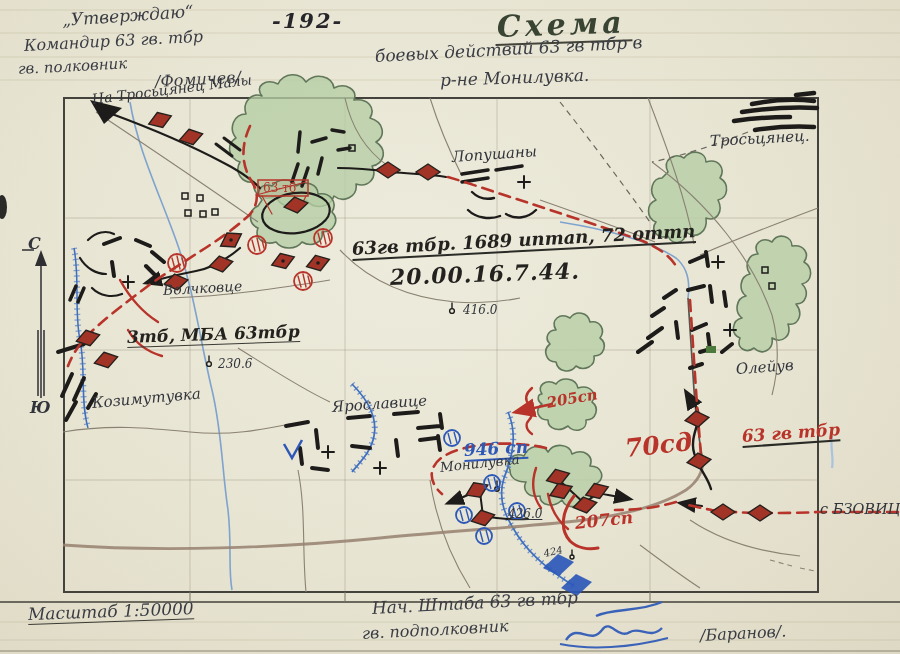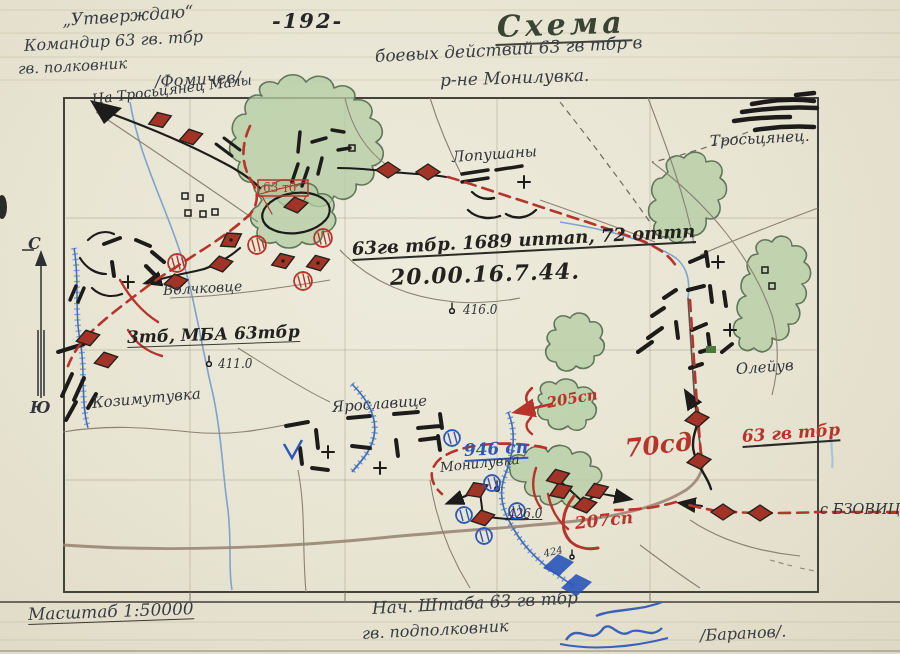--- a/index.html
+++ b/index.html
@@ -310,21 +310,21 @@
 <span class="lbl b" style="left:30px;top:400px;font-size:16px;">Ю</span>
 
 <span class="lbl" style="left:92px;top:92px;font-size:14px;transform:rotate(-7deg);">На Тросьцянец Малы</span>
 <span class="lbl" style="left:452px;top:150px;font-size:15px;transform:rotate(-4deg);">Лопушаны</span>
 <span class="lbl" style="left:710px;top:134px;font-size:15px;transform:rotate(-3deg);">Тросьцянец.</span>
 <span class="lbl" style="left:163px;top:283px;font-size:14px;transform:rotate(-3deg);">Волчковце</span>
 <span class="lbl b ul-k" style="left:352px;top:240px;font-size:18px;color:#23221f;transform:rotate(-3deg);">63гв тбр. 1689 иптап, 72 оттп</span>
 <span class="lbl b" style="left:390px;top:266px;font-size:22px;letter-spacing:1px;color:#23221f;transform:rotate(-2deg);">20.00.16.7.44.</span>
 <span class="lbl small" style="left:463px;top:304px;">416.0</span>
 <span class="lbl b ul-t" style="left:127px;top:329px;font-size:17px;color:#23221f;transform:rotate(-2deg);">3тб, МБА 63тбр</span>
-<span class="lbl small" style="left:218px;top:358px;font-size:12px;">411.0</span>
+<span class="lbl small" style="left:218px;top:358px;font-size:12px;">230.6</span>
 <span class="lbl" style="left:92px;top:396px;font-size:15px;transform:rotate(-5deg);">Козимутувка</span>
 <span class="lbl" style="left:332px;top:400px;font-size:15px;transform:rotate(-4deg);">Ярославице</span>
 <span class="lbl" style="left:736px;top:362px;font-size:15px;transform:rotate(-4deg);">Олейув</span>
 <span class="lbl b blue ul-b" style="left:464px;top:442px;font-size:17px;transform:rotate(-3deg);">946 сп</span>
 <span class="lbl" style="left:440px;top:461px;font-size:13.5px;transform:rotate(-6deg);">Монилувка</span>
 <span class="lbl small" style="left:508px;top:508px;text-decoration:underline;">426.0</span>
 <span class="lbl b red" style="left:547px;top:396px;font-size:15px;transform:rotate(-10deg);">205сп</span>
 <span class="lbl b red" style="left:625px;top:436px;font-size:25px;transform:rotate(-6deg);">70сд</span>
 <span class="lbl b red ul-k" style="left:742px;top:428px;font-size:17px;transform:rotate(-4deg);">63 гв тбр</span>
 <span class="lbl b red" style="left:575px;top:515px;font-size:17px;transform:rotate(-6deg);">207сп</span>

